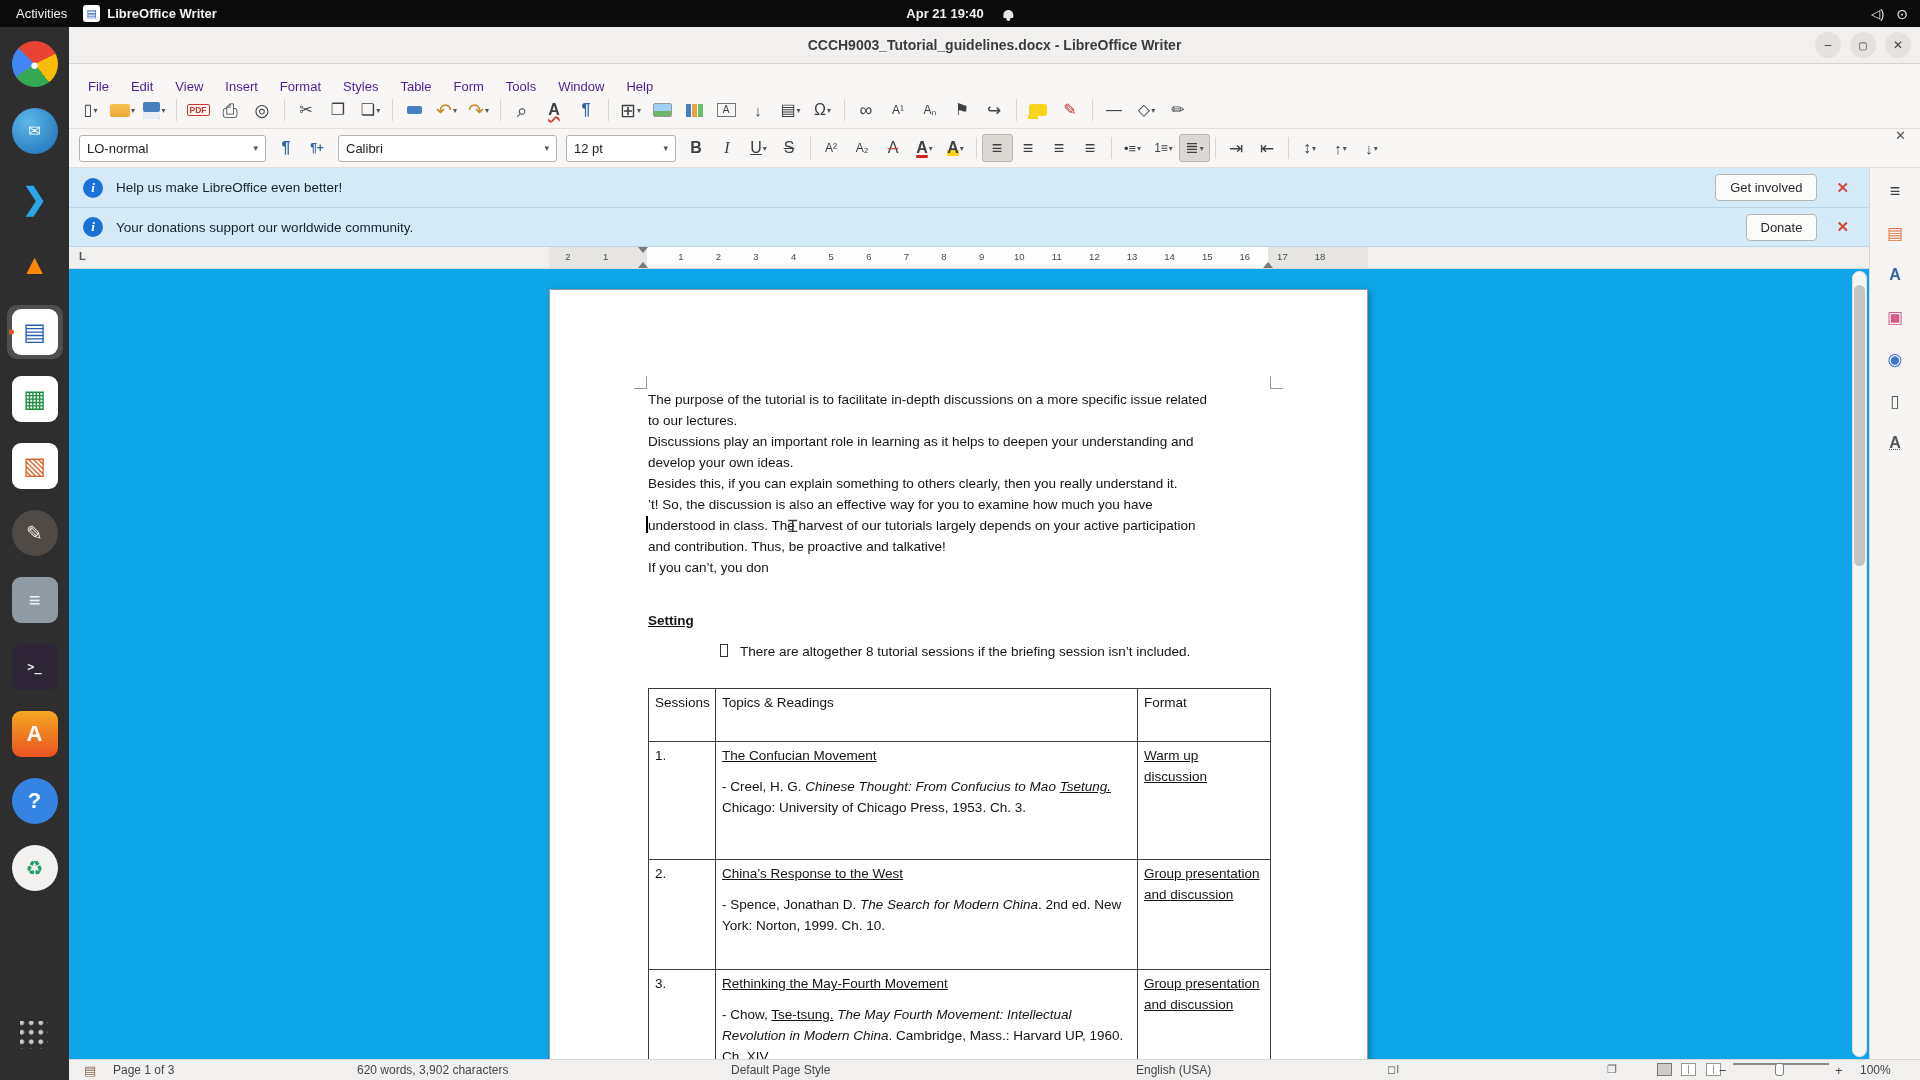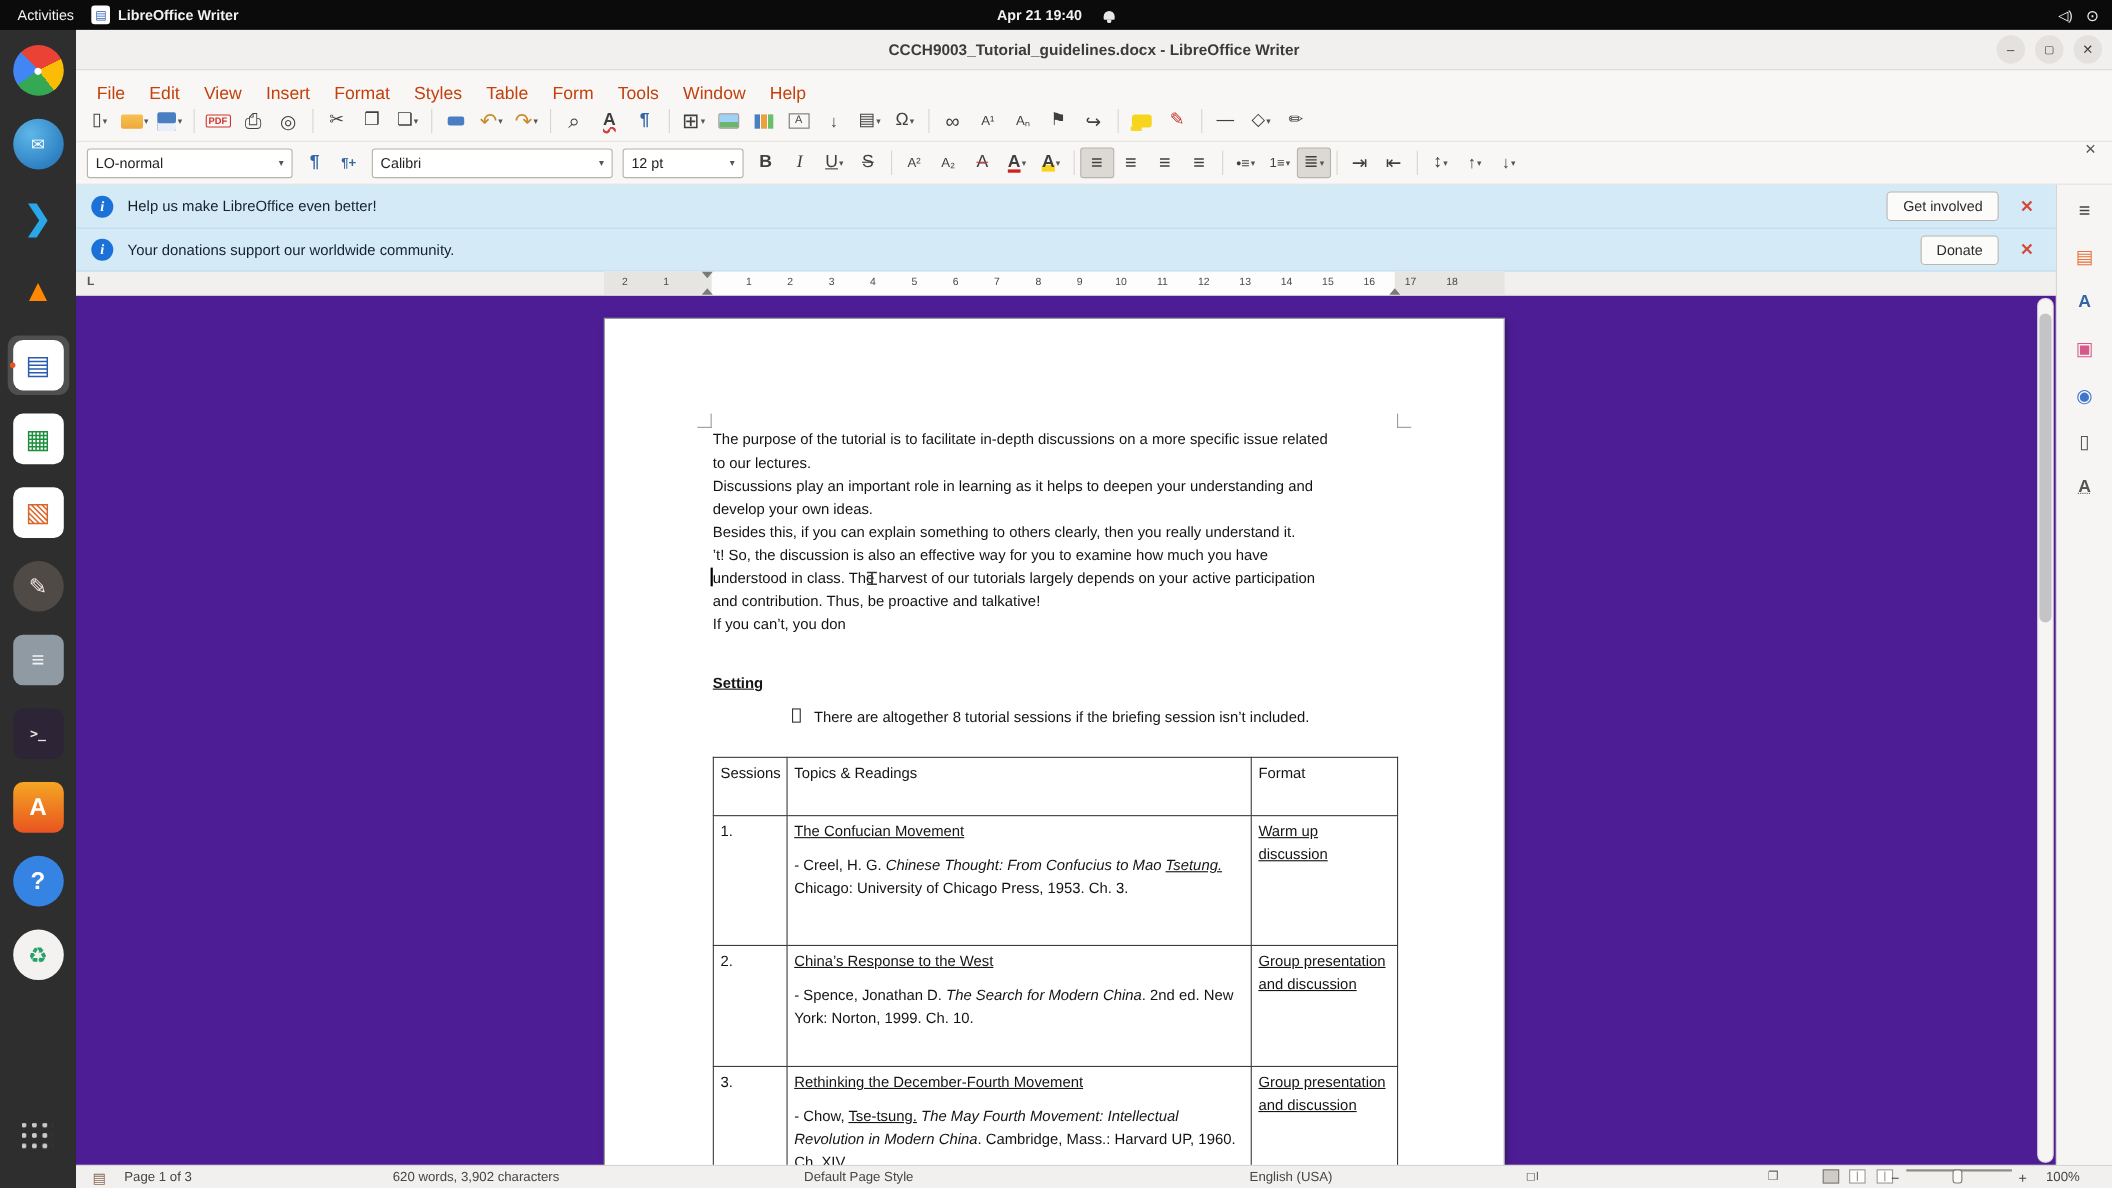--- a/index.html
+++ b/index.html
@@ -30,21 +30,21 @@
   
   .window { position:absolute; left:69px; top:27px; right:0; bottom:0; background:#f7f6f4; display:flex; flex-direction:column; }
   .titlebar { height:37px; background:#f2f0ee; border-bottom:1px solid #d8d4d0; position:relative;
               display:flex; align-items:center; justify-content:center; }
   .title { font-size:14px; font-weight:600; color:#3b3b3b; }
   .winctrls { position:absolute; right:9px; top:5px; display:flex; gap:9px; }
   .wbtn { width:26px; height:26px; border-radius:50%; background:#e4e1de; color:#3f3f3f; font-size:12px;
           display:flex; align-items:center; justify-content:center; }
 
   .menubar { height:28px; background:#f8f7f5; display:flex; align-items:center; padding-left:8px; position:relative; }
-  .menu-item { font-size:16px; color:#c2410c; padding:4px 11px;margin-top:16px; }
+  .menu-item { font-size:13px; color:#4c1d95; padding:4px 11px;margin-top:16px; }
 
   .tbar { background:#f8f7f5; border-bottom:1px solid #e3e0dc; display:flex; align-items:center; padding:0 6px; gap:1px; }
   .tbar1 { height:37px; }
   .tbar2 { height:39px; }
   .tbi { display:inline-flex; align-items:center; justify-content:center; width:31px; height:28px; border-radius:3px;
          border:1px solid transparent; flex:0 0 auto; }
   .tbi.on { background:#dcd9d5; border-color:#b7b3ae; }
   .gl { display:inline-flex; align-items:center; justify-content:center; font-size:16px; color:#3f3f3f; line-height:1; }
   .dda { font-size:8px; color:#555; margin-left:1px; }
   .sep { width:1px; height:22px; background:#d8d4d0; margin:0 5px; flex:0 0 auto; }
@@ -65,21 +65,21 @@
             border:1px solid #b9b5b0; border-radius:4px; font-family:inherit; }
   .ib-close { color:#d4483b; font-size:15px; font-weight:700; padding:0 6px; }
 
   .ruler { height:22px; background:#f1f0ee; border-bottom:1px solid #dddad6; position:relative; }
   .tabsel { position:absolute; left:10px; top:3px; font-size:11px; color:#555; font-weight:700; }
   .rpage { position:absolute; left:480px; width:819px; top:0; height:21px; background:#fdfdfd; }
   .rmarg { position:absolute; top:0; height:21px; background:#e7e5e2; }
   .rnum { position:absolute; top:4px; width:16px; text-align:center; font-size:9.5px; color:#4a4a4a; }
   .ind { position:absolute; width:0; height:0; border:5px solid transparent; }
 
-  .docarea { flex:1; background:#4c1d95; position:relative; overflow:hidden; }
+  .docarea { flex:1; background:#0ea5e9; position:relative; overflow:hidden; }
   .page { position:absolute; left:480px; top:20px; width:819px; height:1260px; background:#fff;
           border:1px solid #98989a; box-shadow:2px 2px 6px rgba(0,0,0,.28); }
   .cmark { position:absolute; width:13px; height:13px; }
   .cmark.l { left:84px; top:86px; border-right:1px solid #9a9a9a; border-bottom:1px solid #9a9a9a; }
   .cmark.r { left:720px; top:86px; border-left:1px solid #9a9a9a; border-bottom:1px solid #9a9a9a; }
 
   .doc-text { position:absolute; left:98px; top:99px; width:640px; font-size:13.5px; line-height:21px; color:#141414; }
   .para { white-space:pre; }
   .doc-h { font-weight:700; text-decoration:underline; margin-top:32px; }
   .doc-bullet { margin-left:72px; margin-top:10px; }
@@ -637,21 +637,21 @@
                     <td class="c2">
                       <div class="ct">China’s Response to the West</div>
                       <div class="cc"><span>- Spence, Jonathan D. </span><span class="it">The Search for Modern China</span><span>. 2nd ed. New York: Norton, 1999. Ch. 10.</span></div>
                     </td>
                     <td class="c3"><span class="cf">Group presentation and discussion</span></td>
                   </tr>
 
                   <tr style="height:150px">
                     <td class="c1">3.</td>
                     <td class="c2">
-                      <div class="ct">Rethinking the December-Fourth Movement</div>
+                      <div class="ct">Rethinking the May-Fourth Movement</div>
                       <div class="cc"><span>- Chow, </span><span class="un">Tse-tsung.</span><span> </span><span class="it">The May Fourth Movement: Intellectual Revolution in Modern China</span><span>. Cambridge, Mass.: Harvard UP, 1960. Ch. XIV.</span></div>
                     </td>
                     <td class="c3"><span class="cf">Group presentation and discussion</span></td>
                   </tr>
                 </tbody>
             </table>
           </div>
 
           <div class="caret"></div>
           <span class="ibeam">Ɪ</span>

